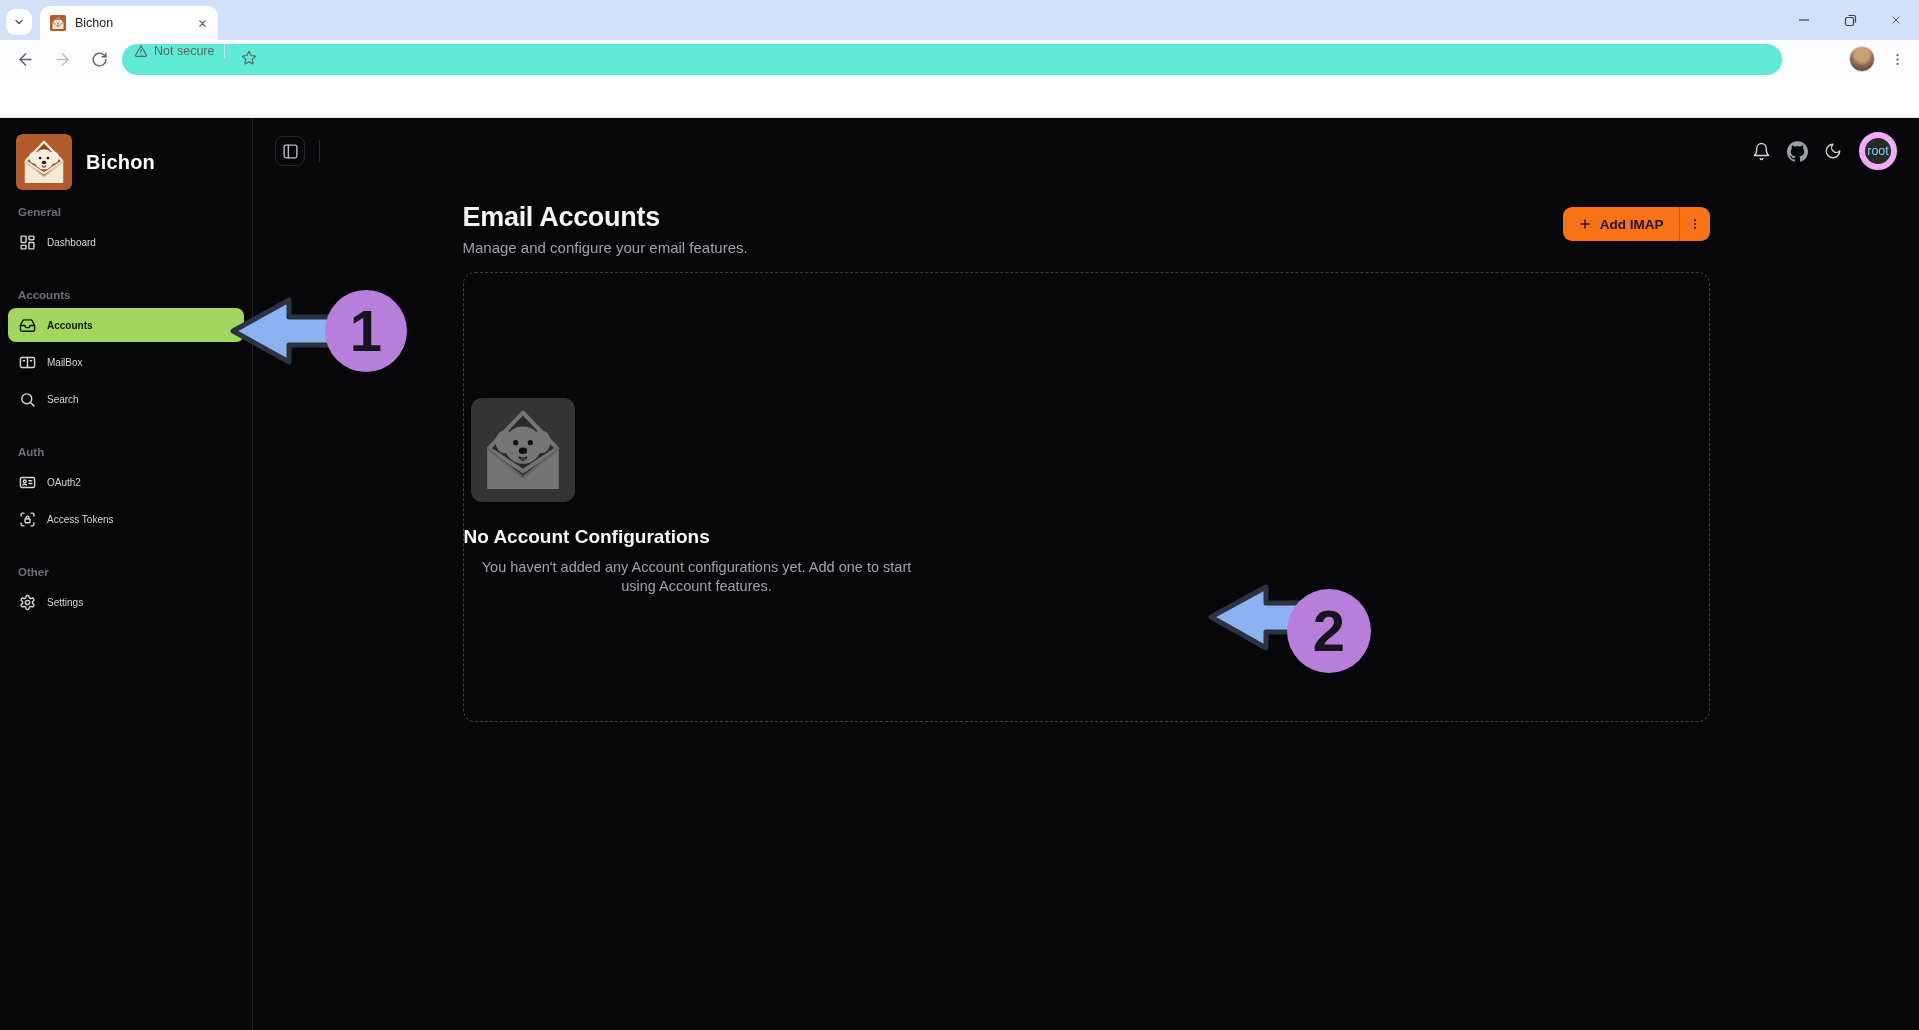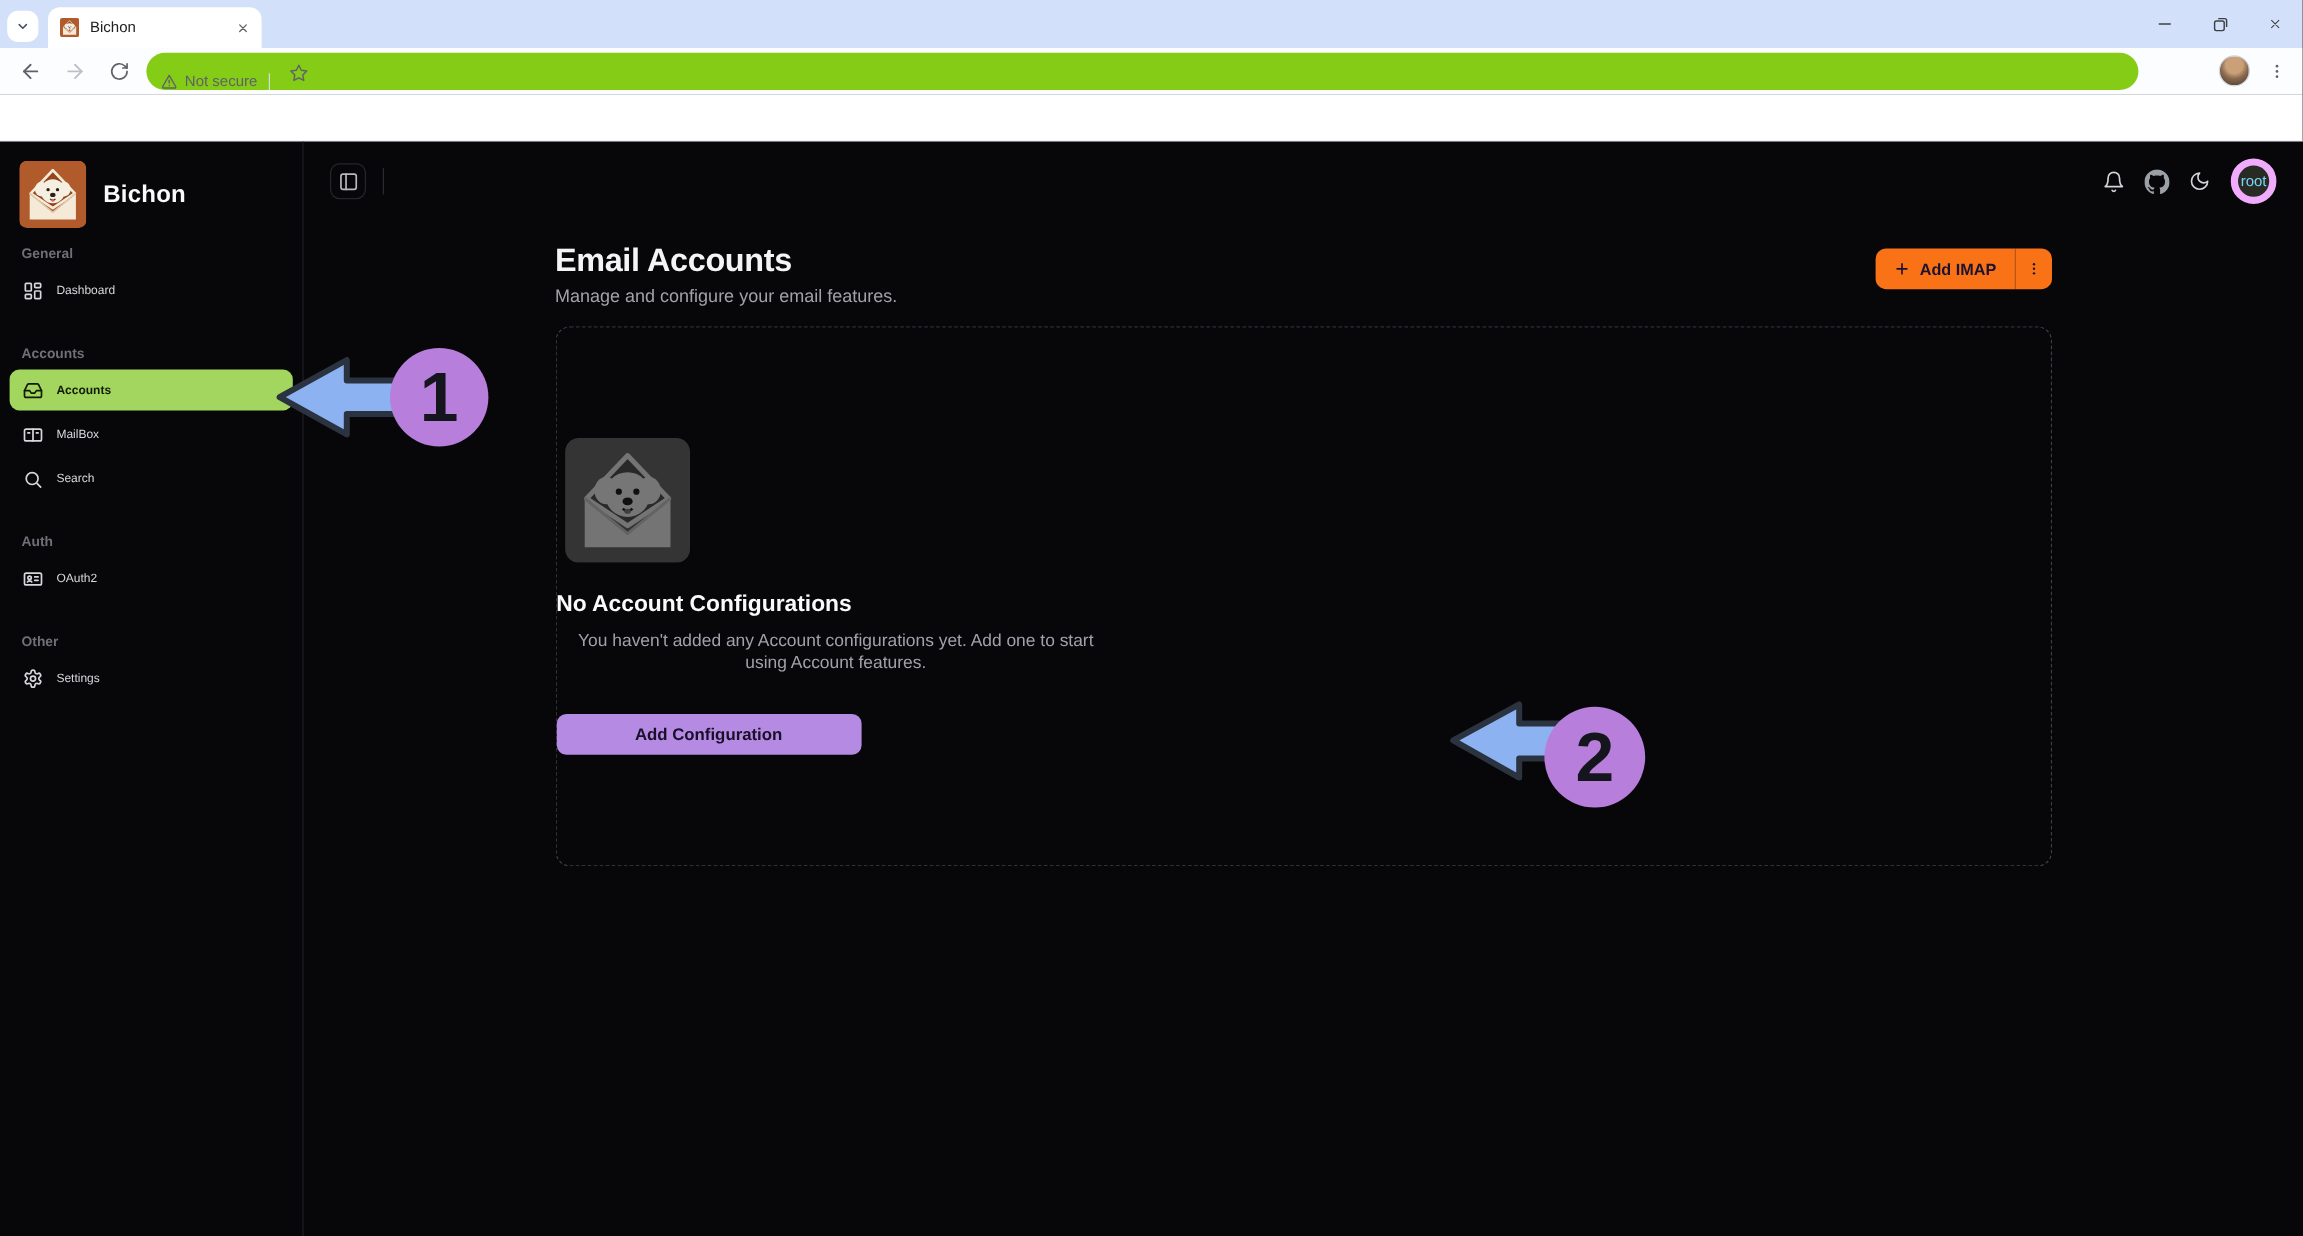--- a/index.html
+++ b/index.html
@@ -26,21 +26,21 @@
   .win-btn { width:46px; height:40px; display:flex; align-items:center; justify-content:center; }
 
   .toolbar {
     position:absolute; top:40px; left:0; right:0; height:39px; background:#fcfdff;
     display:flex; align-items:center;
   }
   .nav-btn { width:34px; height:34px; display:flex; align-items:center; justify-content:center; border-radius:50%; }
   .toolbar .nav-row { display:flex; align-items:center; margin-left:8px; gap:3px; }
   .omnibox {
     position:absolute; left:122px; right:137px; top:4px; height:31px; border-radius:16px;
-    background:#84cc16; display:flex; align-items:flex-end; padding:0 4px 0 12px;
+    background:#5eead4; display:flex; align-items:flex-start; padding:0 4px 0 12px;
   }
   .not-secure { display:flex; align-items:center; gap:6px; padding-right:10px; margin-right:10px; border-right:1px solid #d4d9e3; }
   .not-secure-label { font-size:12.5px; color:#5f6368; }
   .omnibox-url { flex:1; font-size:13.5px; color:#202124; background:transparent; border:none; outline:none; font-family:"Liberation Sans",sans-serif; }
   .star-btn { width:28px; height:28px; display:flex; align-items:center; justify-content:center; }
   .profile-avatar {
     position:absolute; right:44px; top:6px; width:26px; height:26px; border-radius:50%;
     background:radial-gradient(circle at 50% 30%, #caa078 0 34%, #8a6a4f 55%, #41342b 100%);
     border:1px solid #d0d6e0;
   }
@@ -265,20 +265,31 @@
       <div class="section-label spaced">Auth</div>
       <div class="nav-item">
         <svg viewBox="0 0 24 24" fill="none" stroke="currentColor" stroke-width="2" stroke-linecap="round" stroke-linejoin="round">
             <rect x="2" y="5" width="20" height="14" rx="2"></rect>
             <circle cx="8" cy="10.5" r="2"></circle>
             <path d="M5.5 15.5c.5-1.6 4.5-1.6 5 0"></path>
             <path d="M14 9.5h4"></path>
             <path d="M14 13.5h4"></path>
           </svg>
         <span>OAuth2</span>
+      </div>
+      <div class="nav-item">
+        <svg viewBox="0 0 24 24" fill="none" stroke="currentColor" stroke-width="2" stroke-linecap="round" stroke-linejoin="round">
+            <path d="M7 3H5a2 2 0 0 0-2 2v2"></path>
+            <path d="M17 3h2a2 2 0 0 1 2 2v2"></path>
+            <path d="M7 21H5a2 2 0 0 1-2-2v-2"></path>
+            <path d="M17 21h2a2 2 0 0 0 2-2v-2"></path>
+            <rect x="8.5" y="11" width="7" height="5.5" rx="1"></rect>
+            <path d="M10 11V9.5a2 2 0 0 1 4 0V11"></path>
+          </svg>
+        <span>Access Tokens</span>
       </div>
 
       <div class="section-label spaced">Other</div>
       <div class="nav-item">
         <svg viewBox="0 0 24 24" fill="none" stroke="currentColor" stroke-width="2" stroke-linecap="round" stroke-linejoin="round">
             <path d="M12.22 2h-.44a2 2 0 0 0-2 2v.18a2 2 0 0 1-1 1.73l-.43.25a2 2 0 0 1-2 0l-.15-.08a2 2 0 0 0-2.73.73l-.22.38a2 2 0 0 0 .73 2.73l.15.1a2 2 0 0 1 1 1.72v.51a2 2 0 0 1-1 1.74l-.15.09a2 2 0 0 0-.73 2.73l.22.38a2 2 0 0 0 2.73.73l.15-.08a2 2 0 0 1 2 0l.43.25a2 2 0 0 1 1 1.73V20a2 2 0 0 0 2 2h.44a2 2 0 0 0 2-2v-.18a2 2 0 0 1 1-1.73l.43-.25a2 2 0 0 1 2 0l.15.08a2 2 0 0 0 2.73-.73l.22-.39a2 2 0 0 0-.73-2.73l-.15-.08a2 2 0 0 1-1-1.74v-.5a2 2 0 0 1 1-1.74l.15-.09a2 2 0 0 0 .73-2.73l-.22-.38a2 2 0 0 0-2.73-.73l-.15.08a2 2 0 0 1-2 0l-.43-.25a2 2 0 0 1-1-1.73V4a2 2 0 0 0-2-2z"></path>
             <circle cx="12" cy="12" r="3"></circle>
           </svg>
         <span>Settings</span>
       </div>
@@ -340,21 +351,20 @@
           </div>
         </div>
       </div>
 
       <div class="empty-card">
         <svg class="empty-logo">
             <use href="#bichon-logo"></use>
           </svg>
         <div class="empty-title">No Account Configurations</div>
         <div class="empty-desc">You haven't added any Account configurations yet. Add one to start using Account features.</div>
-        <button class="empty-cta">Add Configuration</button>
       </div>
     </div>
   </main>
 </div>
 
 <svg class="annotation-overlay" width="1919" height="1030" viewBox="0 0 1919 1030">
   <g>
     <polygon points="233,331 289,300 289,317 370,317 370,345 289,345 289,362" fill="#8db2f2" stroke="#2b3240" stroke-width="5" stroke-linejoin="round"></polygon>
     <circle cx="366" cy="331" r="41" fill="#b77edb"></circle>
     <text class="anno-num" x="366" y="351" text-anchor="middle">1</text>

